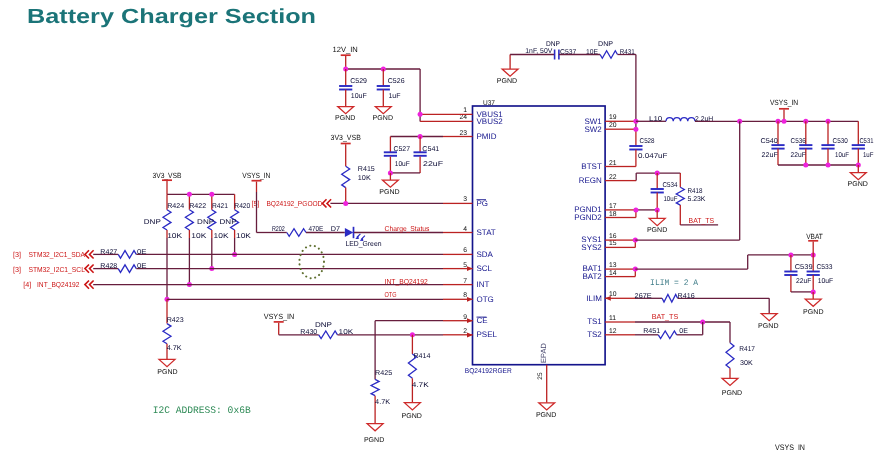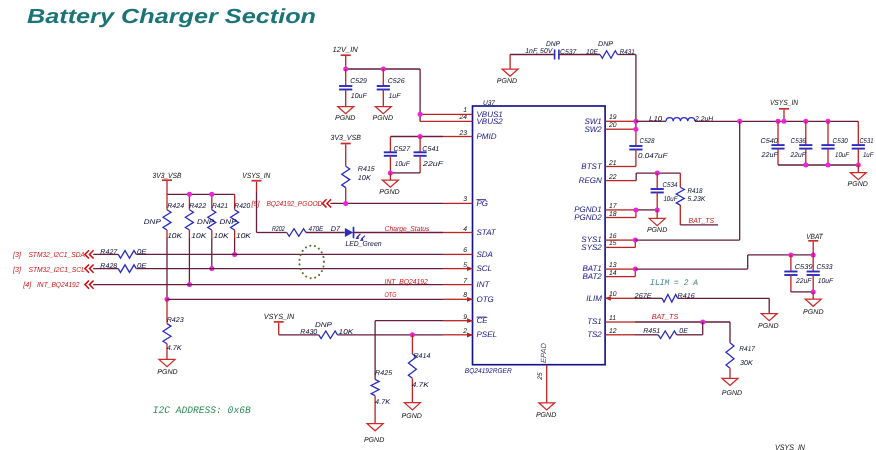--- a/index.html
+++ b/index.html
@@ -1,14 +1,14 @@
 <!DOCTYPE html>
 <html><head><meta charset="utf-8"><style>
 html,body{margin:0;padding:0;background:#ffffff;}
-#c{position:relative;width:876px;height:450px;overflow:hidden;background:#ffffff;font-style:italic;}
+#c{position:relative;width:876px;height:450px;overflow:hidden;background:#ffffff;}
 svg{position:absolute;left:0;top:0;}
 svg text{text-rendering:geometricPrecision;}
 </style></head><body>
 <div id="c">
 <svg width="876" height="450" viewBox="0 0 876 450">
 <text x="27" y="23.4" font-size="20.5" fill="#1B7478" textLength="289" lengthAdjust="spacingAndGlyphs" font-weight="bold" font-family="Liberation Sans, sans-serif">Battery Charger Section</text>
 <rect x="472.5" y="106.0" width="132.60000000000002" height="258.7" fill="none" stroke="#14148C" stroke-width="1.65"></rect>
 <text x="483" y="104.6" font-size="7" fill="#101010" textLength="12" lengthAdjust="spacingAndGlyphs" font-family="Liberation Sans, sans-serif">U37</text>
 <text x="464.8" y="372.6" font-size="7" fill="#14148C" textLength="47" lengthAdjust="spacingAndGlyphs" font-family="Liberation Sans, sans-serif">BQ24192RGER</text>
 <text x="467" y="112.3" font-size="6.8" fill="#101010" text-anchor="end" font-family="Liberation Sans, sans-serif">1</text>

